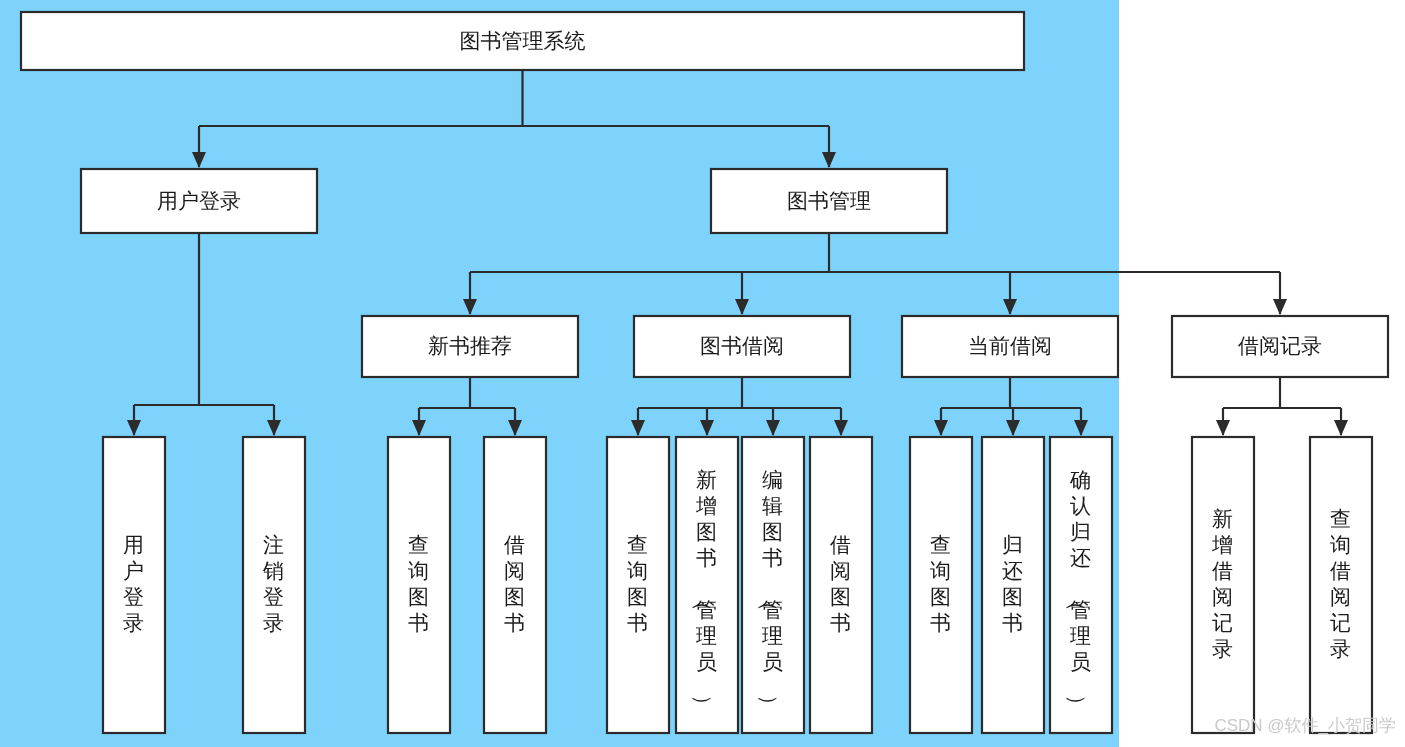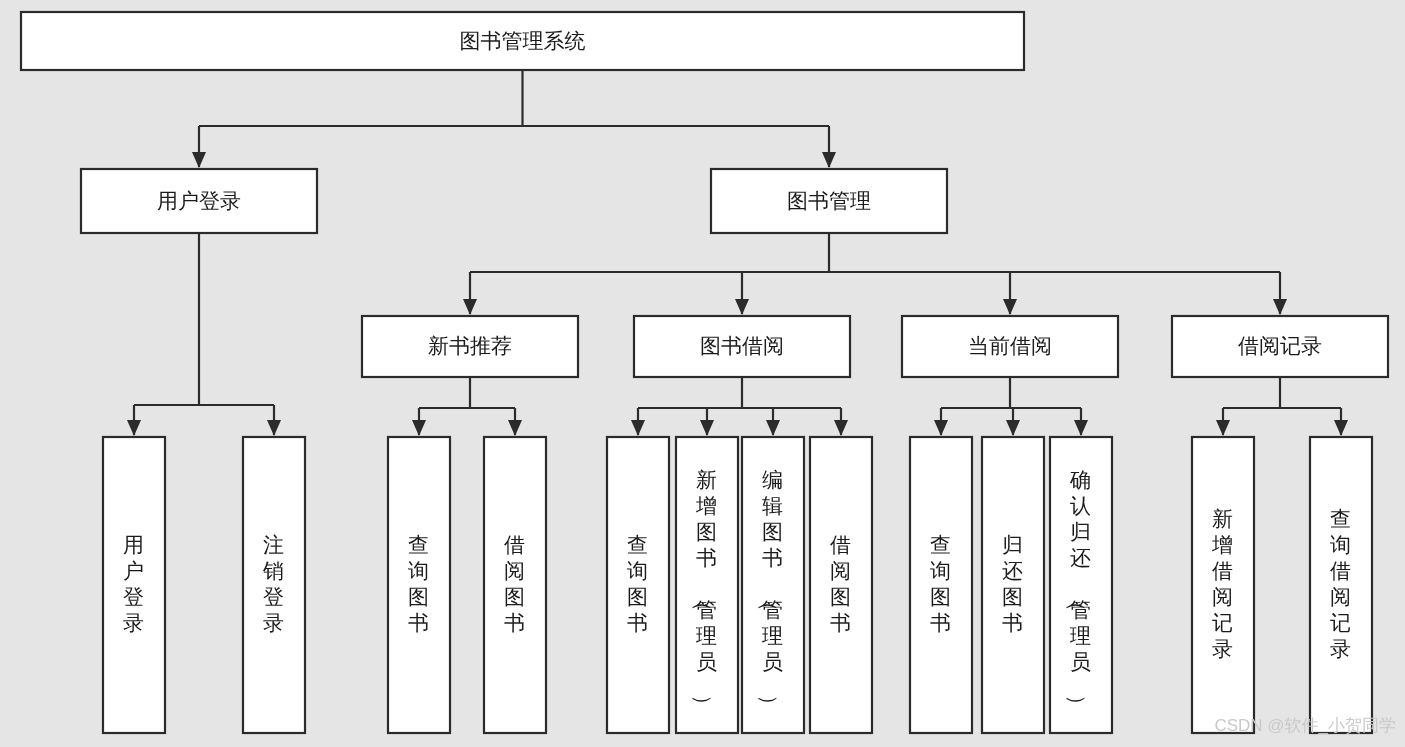--- a/index.html
+++ b/index.html
@@ -8,23 +8,23 @@
     background: #ffffff;
   }
   body {
     width: 1405px;
     height: 747px;
     overflow: hidden;
     font-family: "Liberation Sans", "DejaVu Sans", sans-serif;
   }
   #diagram-root {
     position: relative;
-    width: 1405px;
+    width: 1119px;
     height: 747px;
-    background: #e5e5e5;
+    background: #7dd3fc;
   }
   svg.flow {
     position: absolute;
     left: 0;
     top: 0;
     width: 1405px;
     height: 747px;
     display: block;
   }
   .node-rect {

